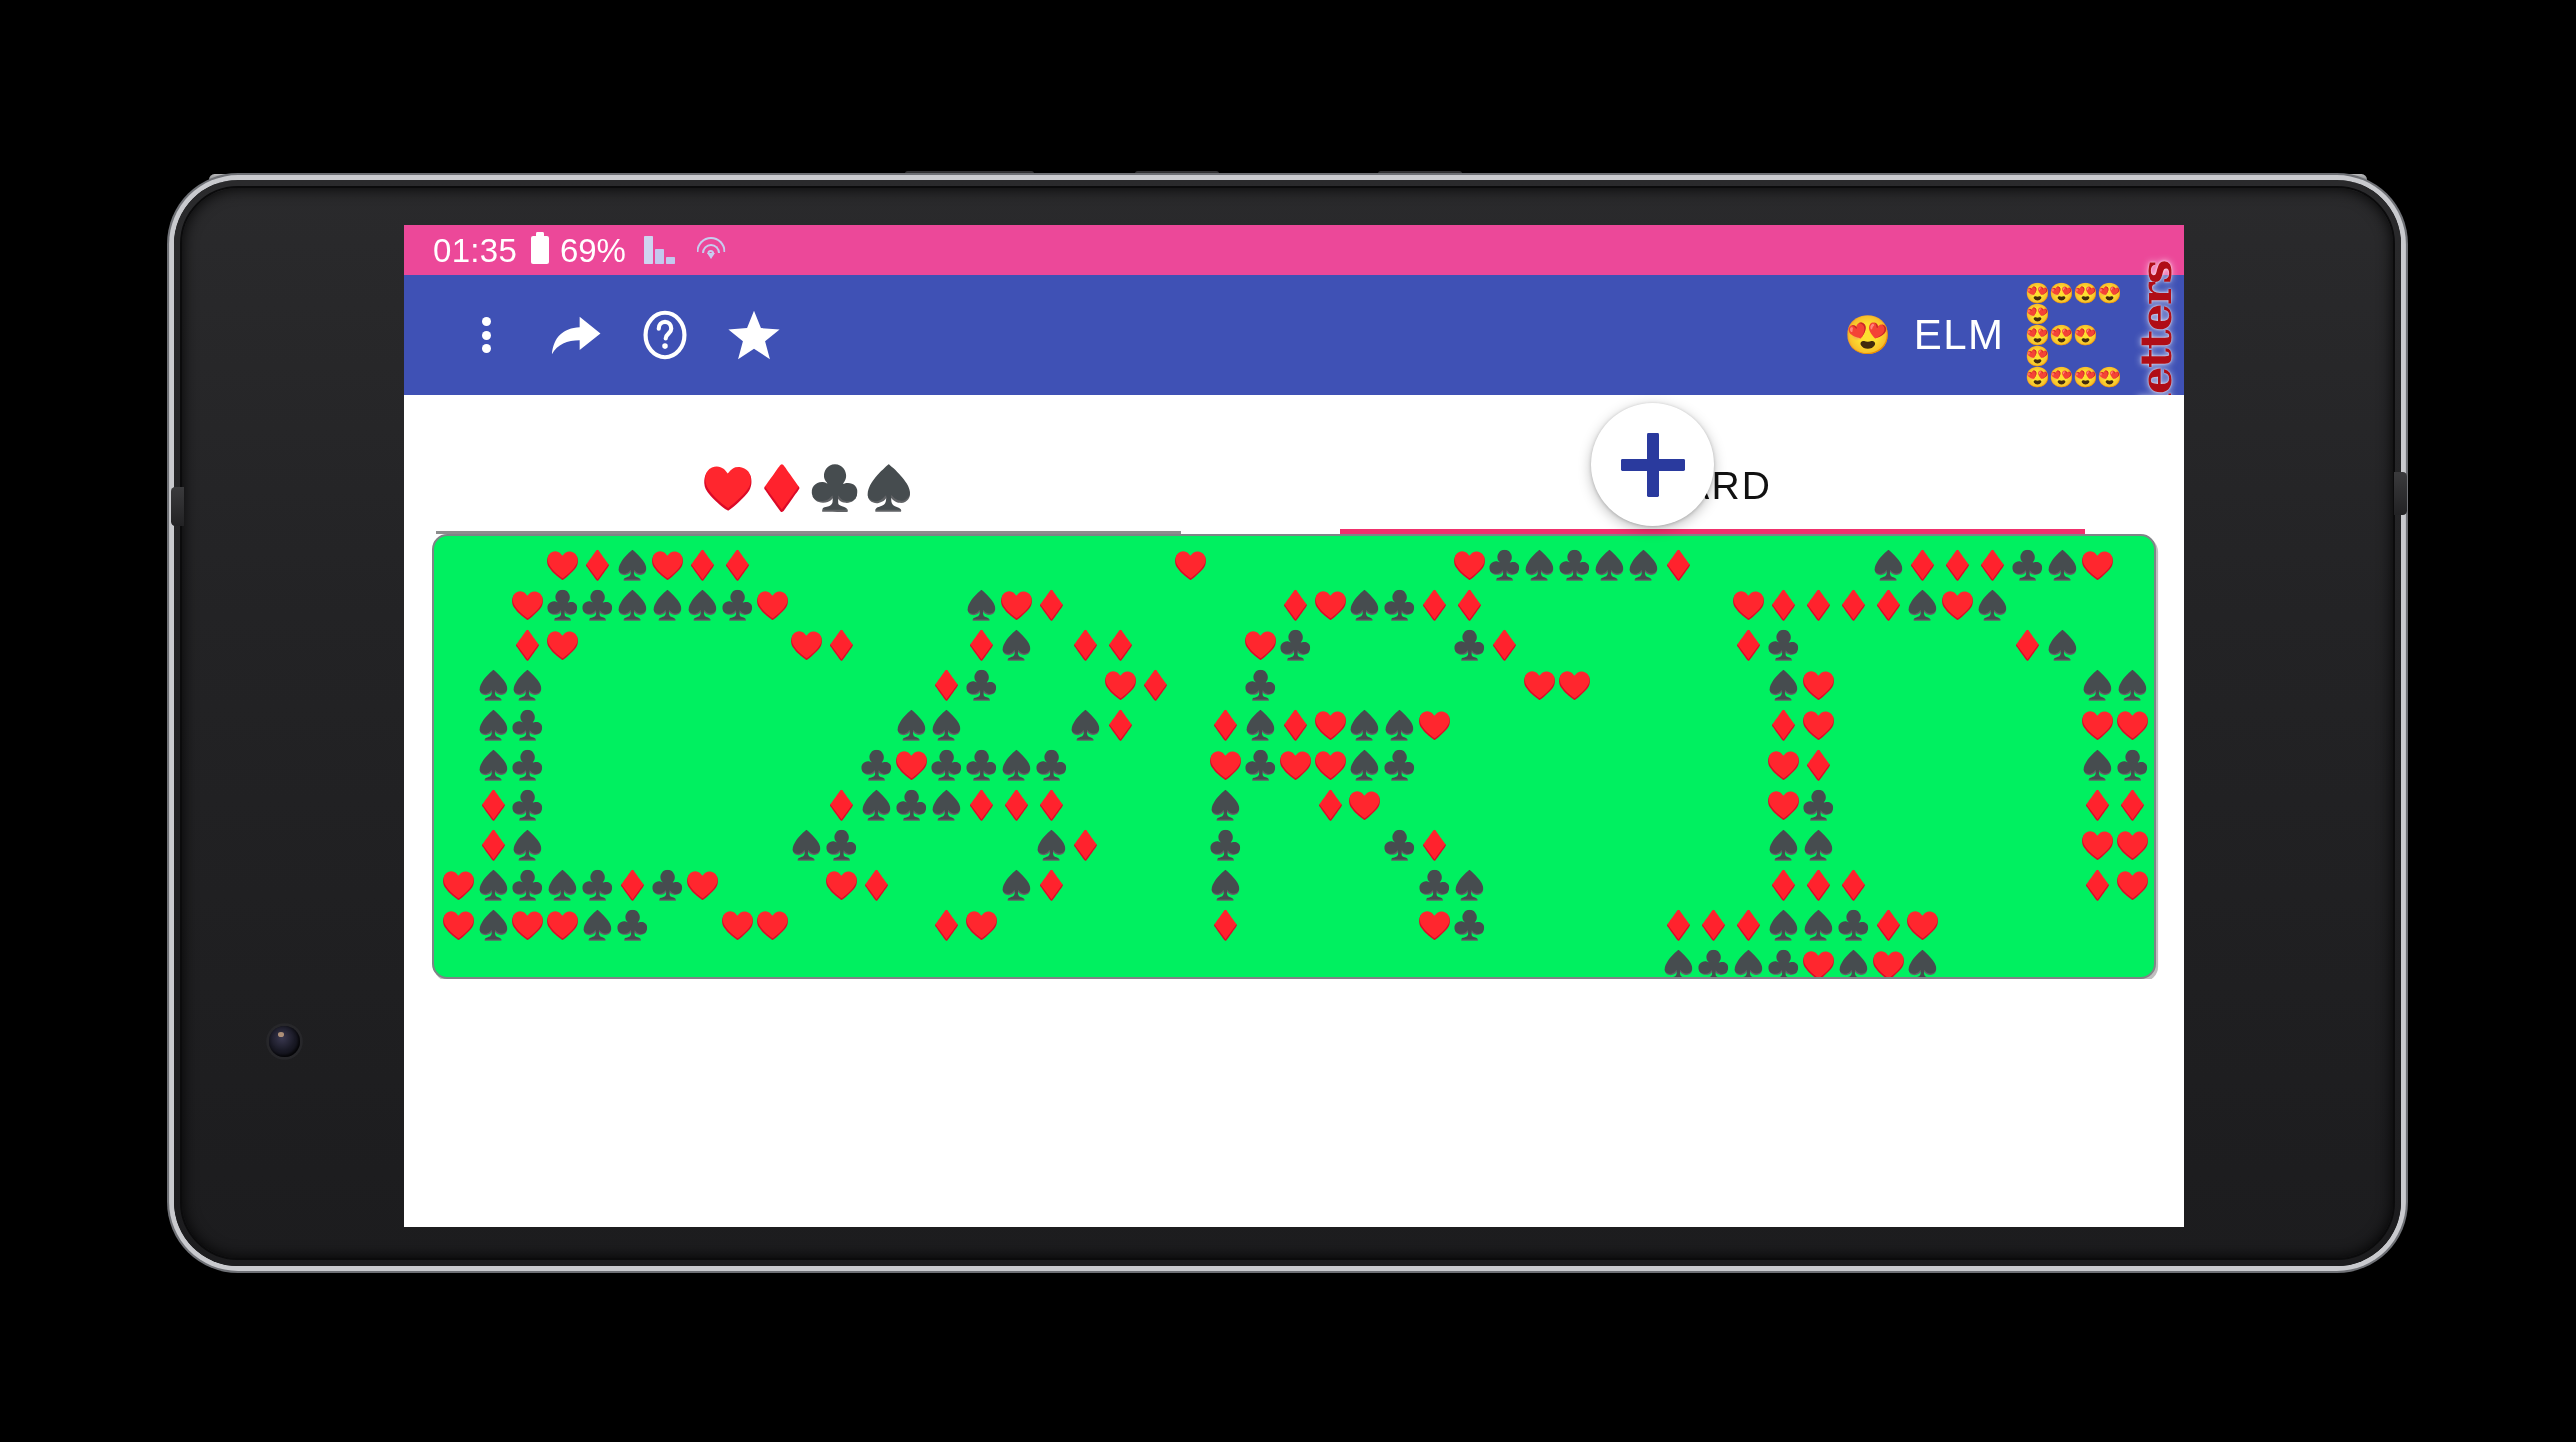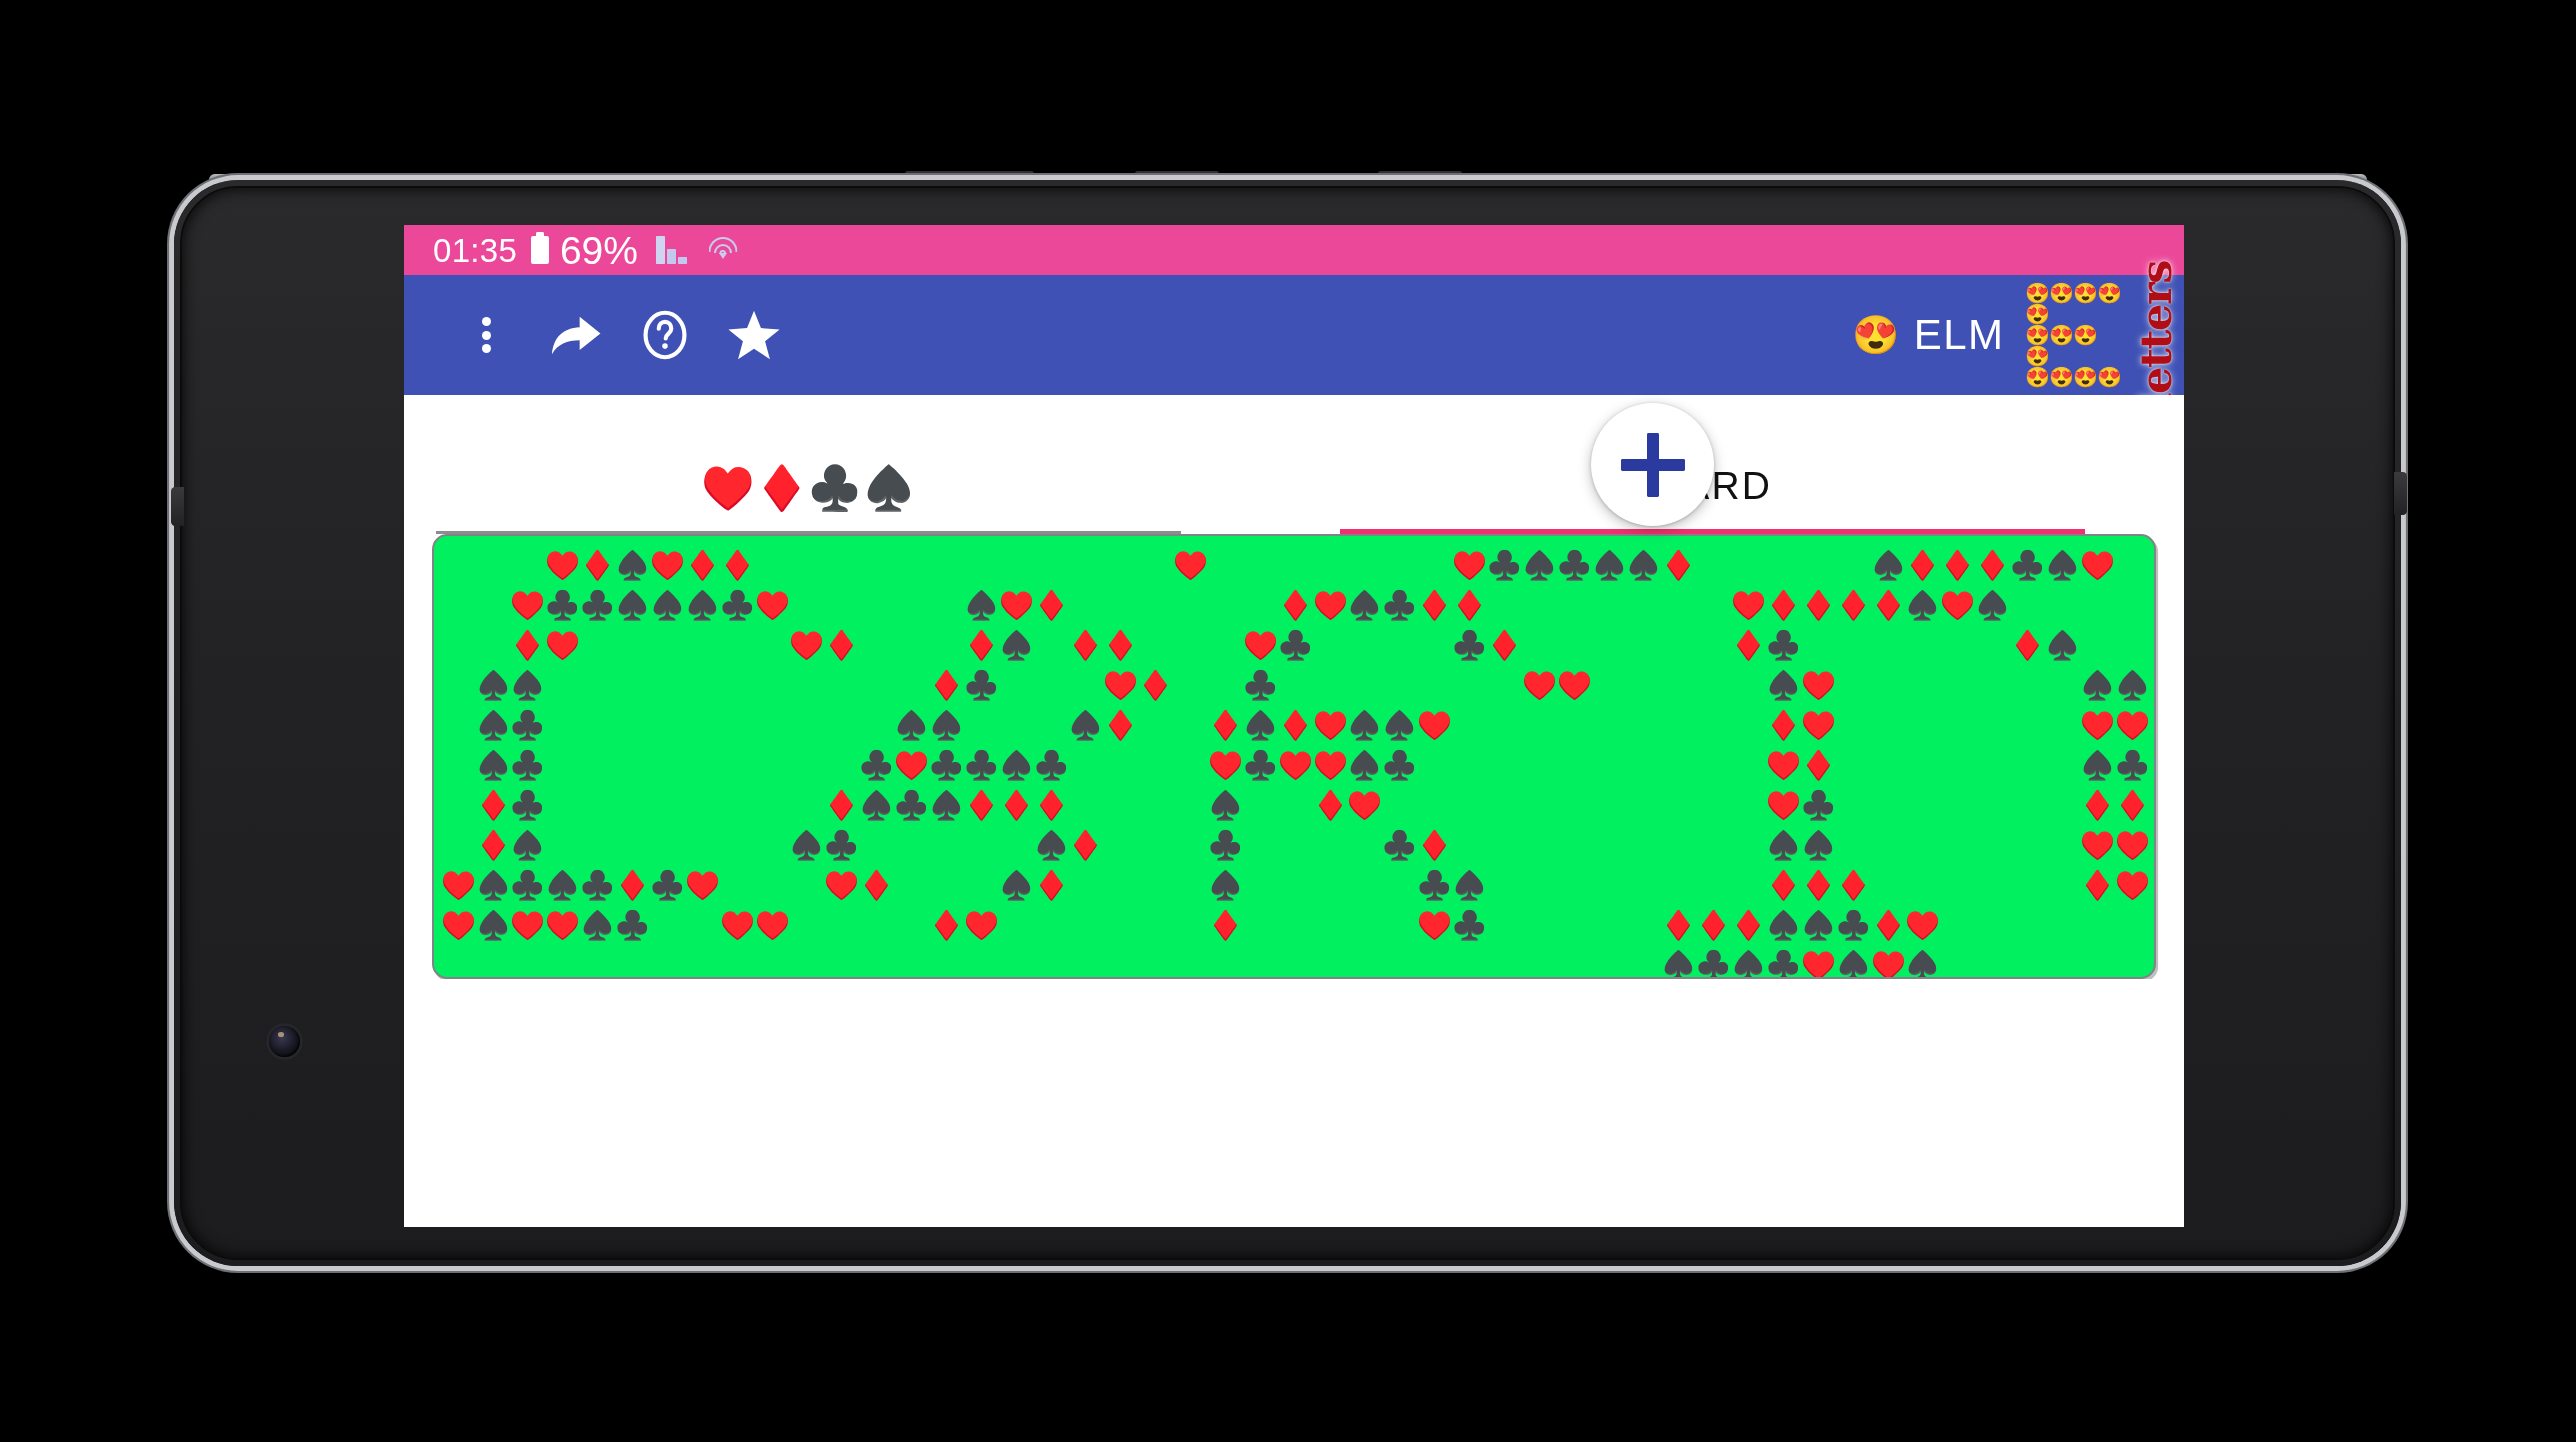--- a/index.html
+++ b/index.html
@@ -53,21 +53,21 @@
     position:absolute; left:404px; top:225px; width:1780px; height:1002px;
     background:#ffffff; overflow:hidden;
   }
 
   
   .statusbar{
     height:50px; background:#ec4899; display:flex; align-items:center;
     padding-left:29px; gap:11px;
   }
   .sb-time{ color:#fff; font-size:33px; letter-spacing:0.3px; line-height:1; font-weight:400;}
-  .sb-pct{ color:#fff; font-size:39px; line-height:1; font-weight:400;}
+  .sb-pct{ color:#fff; font-size:33px; line-height:1; font-weight:400;}
   .batt{ position:relative; width:18px; height:28px; background:#fff; border-radius:2.1px; margin-left:2.8px;}
   .batt:before{ content:""; position:absolute; left:4.9px; top:-4.2px; width:8.4px; height:4.2px; background:#fff; border-radius:1.4px 1.4px 0 0;}
   .sig{ display:flex; align-items:flex-end; gap:2.1px; margin-left:7px; }
   .sig b{ display:block; background:#c3c9ee; width:9px; border-radius:0.7px;}
   .sig b:nth-child(1){ height:28px; background:#cfd4f0;}
   .sig b:nth-child(2){ height:15.3px;}
   .sig b:nth-child(3){ height:7px;}
   .wifi{ position:relative; width:32px; height:28px; margin-left:8.4px;}
   .wifi i{ position:absolute; left:50%; transform:translateX(-50%); border:2.8px solid #c7cdef; border-bottom:none; border-radius:50% 50% 0 0 / 100% 100% 0 0; }
   .wifi i:nth-child(1){ width:29px; height:14.6px; top:1.4px;}
@@ -82,21 +82,21 @@
     padding:0 0 0 38px; position:relative;
   }
   .ab-icons{ display:flex; align-items:center; gap:0; }
   .ic{ width:89px; height:77px; display:flex; align-items:center; justify-content:center; cursor:pointer;}
   .dots b{ display:block; width:9px; height:9px; border-radius:50%; background:#fff; margin:4.2px 0;}
   svg{ display:block; }
   .ab-right{
     position:absolute; right:0; top:0; height:120px; display:flex; align-items:center; gap:14px; padding-right:0;
   }
   .emoji-hearteyes{ font-size:38px; line-height:1; }
-  .ab-brand{ color:#fff; font-size:42px; letter-spacing:1.4px; font-weight:400; }
+  .ab-brand{ color:#fff; font-size:42px; letter-spacing:1.4px; font-weight:400;margin-left:8px; }
   .logo-e{
     display:grid; grid-template-columns:repeat(4,24px); grid-template-rows:repeat(5,21px);
     font-size:20px; line-height:21px; margin-left:7px;
   }
   .logo-e span{ text-align:center; }
   .logo-word{
     writing-mode:vertical-rl; text-orientation:mixed; transform:rotate(180deg);
     color:#b00d16; font-family:"DejaVu Serif", serif; font-weight:bold; font-size:43px;
     letter-spacing:-1.4px; margin-left:-4.2px; margin-right:2.8px;
     text-shadow:0 0 7px rgba(255,255,255,.85), 0 0 2.1px rgba(255,255,255,.9);

